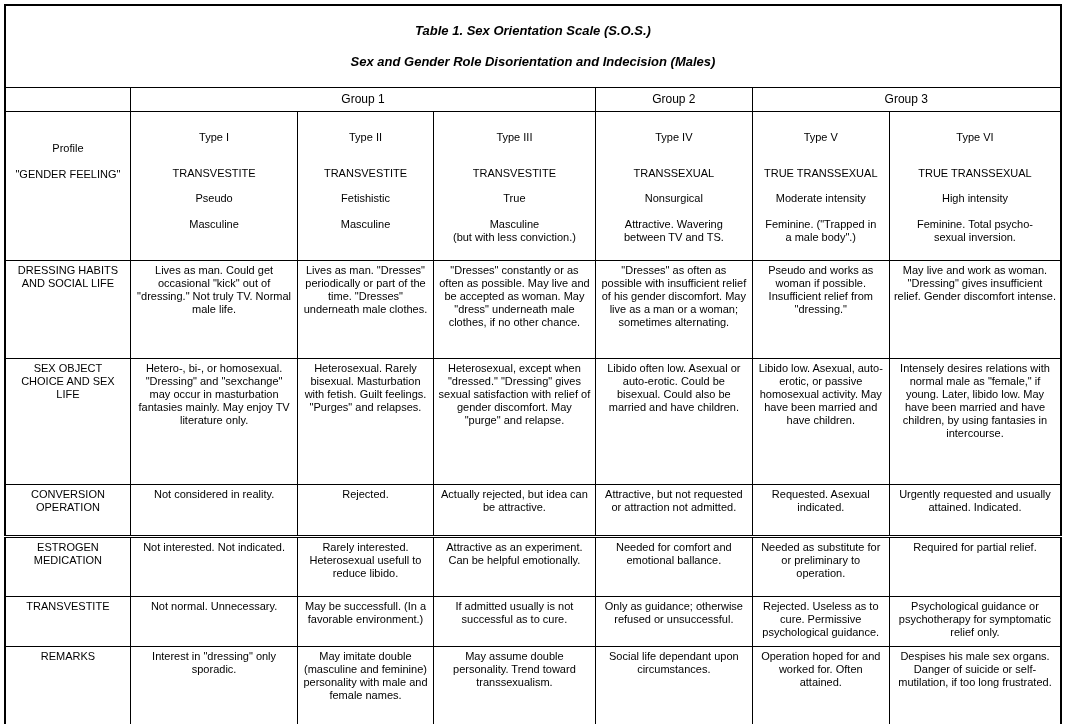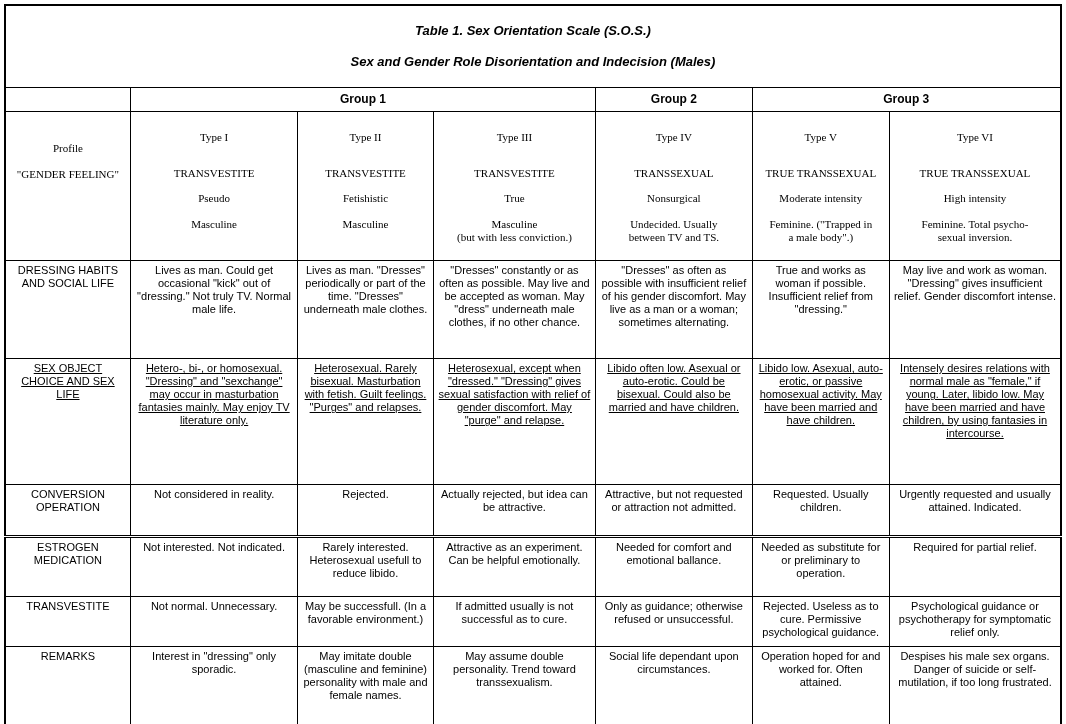--- a/index.html
+++ b/index.html
@@ -30,35 +30,35 @@
   }
   tr.r-title td {
     font-weight: bold;
     font-style: italic;
     font-size: 13px;
     vertical-align: middle;
     padding: 2px;
     margin-left: 23px;
   }
   tr.r-groups td {
-    font-weight: bold;
+    font-weight: normal;
     font-size: 12px;
     vertical-align: middle;
   }
-  tr.r-profile td { vertical-align: top; font-family: Liberation Serif, serif; }
+  tr.r-profile td { vertical-align: top; }
   .type-label { margin: 3px 0 10px 0; }
   td.profile-label { padding-top: 30px; }
   tr.r-2 td { vertical-align: middle; }
   tr.thick-top td { border-top: 3px double #000; }
   
   tr.r-title   { height: 40px; }
   tr.r-groups  { height: 24px; }
   tr.r-profile { height: 116px; }
   tr.r-0 { height: 98px; }
-  tr.r-1 { height: 126px; text-decoration: underline; }
+  tr.r-1 { height: 126px; }
   tr.r-2 { height: 18px; }
   tr.r-3 { height: 52px; }
   tr.r-4 { height: 60px; }
   tr.r-5 { height: 50px; }
   tr.r-6 { height: 78px; }
 </style>
 </head>
 <body>
 
 <div class="page">
@@ -116,21 +116,21 @@
 
 Masculine
 (but with less conviction.)</div>
       </td>
       <td>
         <div class="type-label">Type IV</div>
         <div>TRANSSEXUAL
 
 Nonsurgical
 
-Undecided. Usually
+Attractive. Wavering
 between TV and TS.</div>
       </td>
       <td>
         <div class="type-label">Type V</div>
         <div>TRUE TRANSSEXUAL
 
 Moderate intensity
 
 Feminine. ("Trapped in
 a male body".)</div>
@@ -146,21 +146,21 @@
       </td>
     </tr>
 
     <tr class="r-0">
       <td>DRESSING HABITS
 AND SOCIAL LIFE</td>
       <td>Lives as man. Could get occasional "kick" out of "dressing." Not truly TV. Normal male life.</td>
       <td>Lives as man. "Dresses" periodically or part of the time. "Dresses" underneath male clothes.</td>
       <td>"Dresses" constantly or as often as possible. May live and be accepted as woman. May "dress" underneath male clothes, if no other chance.</td>
       <td>"Dresses" as often as possible with insufficient relief of his gender discomfort. May live as a man or a woman; sometimes alternating.</td>
-      <td>True and works as woman if possible. Insufficient relief from "dressing."</td>
+      <td>Pseudo and works as woman if possible. Insufficient relief from "dressing."</td>
       <td>May live and work as woman. "Dressing" gives insufficient relief. Gender discomfort intense.</td>
     </tr>
 
     <tr class="r-1">
       <td>SEX OBJECT
 CHOICE AND SEX
 LIFE</td>
       <td>Hetero-, bi-, or homosexual. "Dressing" and "sexchange" may occur in masturbation fantasies mainly. May enjoy TV literature only.</td>
       <td>Heterosexual. Rarely bisexual. Masturbation with fetish. Guilt feelings. "Purges" and relapses.</td>
       <td>Heterosexual, except when "dressed." "Dressing" gives sexual satisfaction with relief of gender discomfort. May "purge" and relapse.</td>
@@ -170,21 +170,21 @@
     </tr>
 
 
     <tr class="r-3">
       <td>CONVERSION
 OPERATION</td>
       <td>Not considered in reality.</td>
       <td>Rejected.</td>
       <td>Actually rejected, but idea can be attractive.</td>
       <td>Attractive, but not requested or attraction not admitted.</td>
-      <td>Requested. Usually children.</td>
+      <td>Requested. Asexual indicated.</td>
       <td>Urgently requested and usually attained. Indicated.</td>
     </tr>
 
     <tr class="r-4 thick-top">
       <td>ESTROGEN
 MEDICATION</td>
       <td>Not interested. Not indicated.</td>
       <td>Rarely interested. Heterosexual usefull to reduce libido.</td>
       <td>Attractive as an experiment. Can be helpful emotionally.</td>
       <td>Needed for comfort and emotional ballance.</td>

